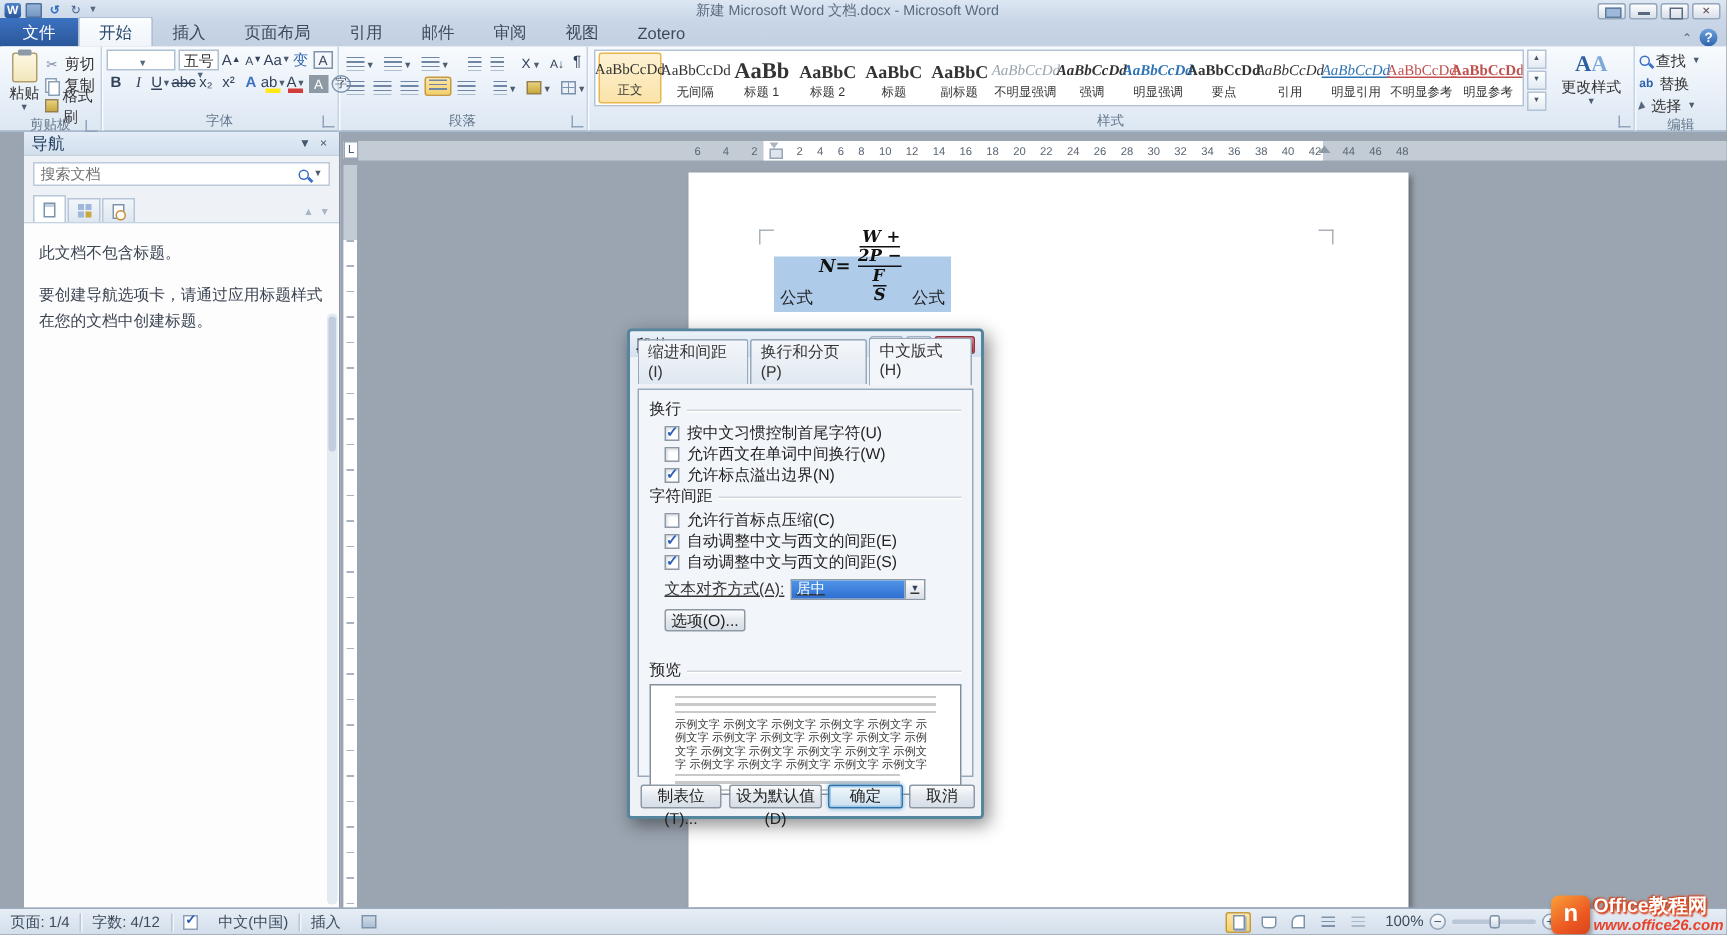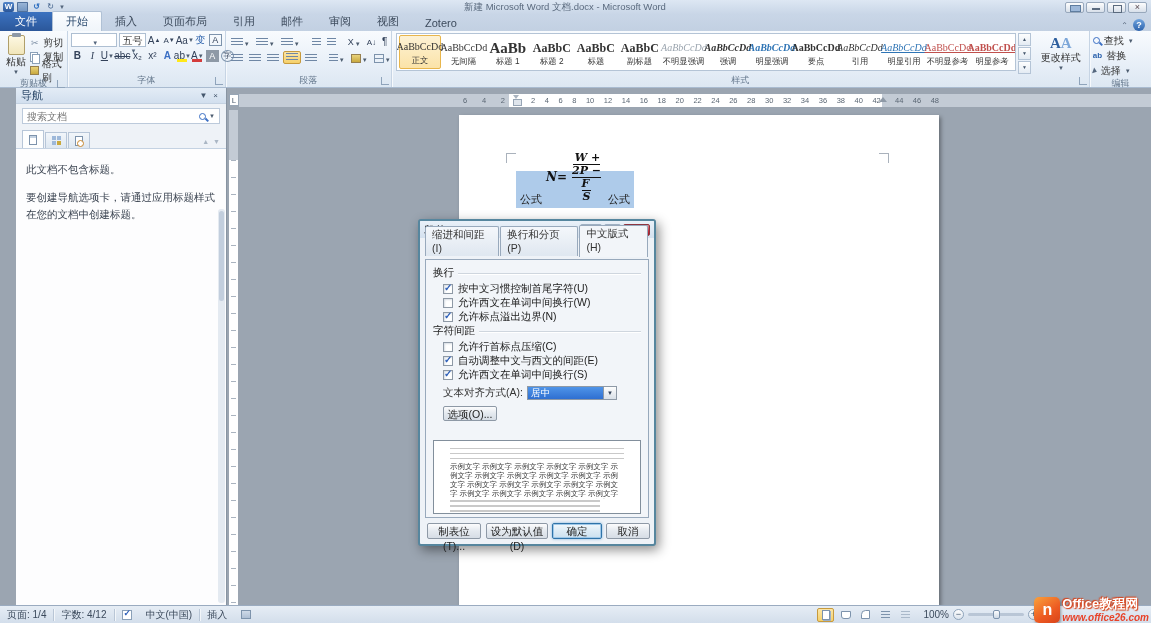--- a/index.html
+++ b/index.html
@@ -189,21 +189,21 @@
   .dlg-close { width:27px; background:linear-gradient(#e88c94,#c22e3e 60%,#a61626); border-color:#8e3540; color:#fff; font-weight:bold; }
   .dlg-tabs { display:flex; align-items:flex-end; padding:3px 5px 0; height:18px; }
   .dtab { font-size:10.5px; padding:1px 6px 2px; border:1px solid #98a9bc; border-bottom:none; border-radius:2px 2px 0 0; background:linear-gradient(#f4f7fb,#dfe7f0); color:#333; margin-right:1px; }
   .dtab.active { background:#f2f5f9; position:relative; top:1px; padding-bottom:4px; font-weight:normal; }
   .dlg-panel { position:absolute; left:5px; right:5px; top:38px; bottom:26px; border:1px solid #98a9bc; background:#f2f5f9; padding:4px 7px; }
   .dgroup-label { display:flex; align-items:center; gap:4px; font-size:10.5px; color:#222; margin-top:2px; }
   .dgroup-label .etch { flex:1; height:1px; background:#cfd6de; box-shadow:0 1px 0 #fff; }
   .opt-row { display:flex; align-items:center; gap:5px; margin:3px 0 0 10px; font-size:10.5px; color:#222; height:11px; }
   .cbx { width:10px; height:10px; background:#fff; border:1px solid #8e99a6; box-shadow:inset 1px 1px 2px #d7dde4; position:relative; flex:0 0 auto; }
   .cbx.checked::after { content:"✓"; position:absolute; left:0px; top:-3px; font-size:10px; color:#2c5eb8; font-weight:bold; }
-  .align-row { display:flex; align-items:center; gap:4px; margin:6px 0 0 10px; font-size:10.5px; }
+  .align-row { display:flex; align-items:center; gap:4px; margin:6px 0 0 10px; font-size:10.5px;text-decoration:underline; }
   .dcombo { width:90px; height:14px; border:1px solid #8e99a6; background:#fff; display:flex; }
   .dcombo .dval { flex:1; background:linear-gradient(#4f94e8,#2f6fd1); color:#fff; font-size:9.5px; line-height:12px; padding:0 3px; }
   .dcombo .dbtn { width:13px; border-left:1px solid #8e99a6; background:linear-gradient(#fdfdfd,#d9e0e8); font-size:6px; text-align:center; line-height:12px; color:#33425a; }
   .dlg-btn { border:1px solid #8e99a6; border-radius:2px; background:linear-gradient(#fcfcfd,#e4e9ef 50%,#d6dde5); font-size:10.5px; color:#222; text-align:center; }
   .opt-btn { display:inline-block; margin:6px 0 0 10px; width:54px; height:15px; line-height:14px; }
   .preview-wrap { position:absolute; left:7px; right:7px; top:178px; }
   .pv-box { margin-top:2px; height:74px; border:1px solid #828f9c; background:#fff; padding:7px 16px 0; overflow:hidden; }
   .stripes { width:100%; background:repeating-linear-gradient(#c9c9c9 0 1.5px, transparent 1.5px 5px); }
   .st-top { height:13px; } .st-bottom { height:22px; margin-top:1px; width:86%; }
   .pv-sample { font-size:7.5px; line-height:9px; color:#3a3a3a; letter-spacing:0; margin:1px 0; max-height:37px; overflow:hidden; }
@@ -674,33 +674,37 @@
             <div class="opt-row">
               <span class="cbx"></span>
               <span>允许行首标点压缩(C)</span>
             </div>
             <div class="opt-row">
               <span class="cbx checked"></span>
               <span>自动调整中文与西文的间距(E)</span>
             </div>
             <div class="opt-row">
               <span class="cbx checked"></span>
-              <span>允许西文在单词中间换行(S)</span>
+              <span>自动调整中文与西文的间距(S)</span>
             </div>
           </div>
         <div class="align-row">
           <span>文本对齐方式(A):</span>
           <div class="dcombo">
             <span class="dval">居中</span>
             <span class="dbtn">▼</span>
           </div>
         </div>
         <div class="dlg-btn opt-btn">选项(O)...</div>
 
         <div class="preview-wrap">
+          <div class="dgroup-label">
+              <span>预览</span>
+              <span class="etch"></span>
+            </div>
           <div class="pv-box">
             <div class="stripes st-top"></div>
             <div class="pv-sample">示例文字 示例文字 示例文字 示例文字 示例文字 示例文字 示例文字 示例文字 示例文字 示例文字 示例文字 示例文字 示例文字 示例文字 示例文字 示例文字 示例文字 示例文字 示例文字 示例文字 示例文字 示例文字 示例文字 示例文字 示例文字 示例文字</div>
             <div class="stripes st-bottom"></div>
           </div>
         </div>
       </div>
       <div class="dlg-buttons" id="dlg-buttons">
           <div class="dlg-btn bot-btn" style="width: 54px; margin-left: 7px;">制表位(T)...</div>
           <div class="dlg-btn bot-btn" style="width: 62px; margin-left: 5px;">设为默认值(D)</div>

